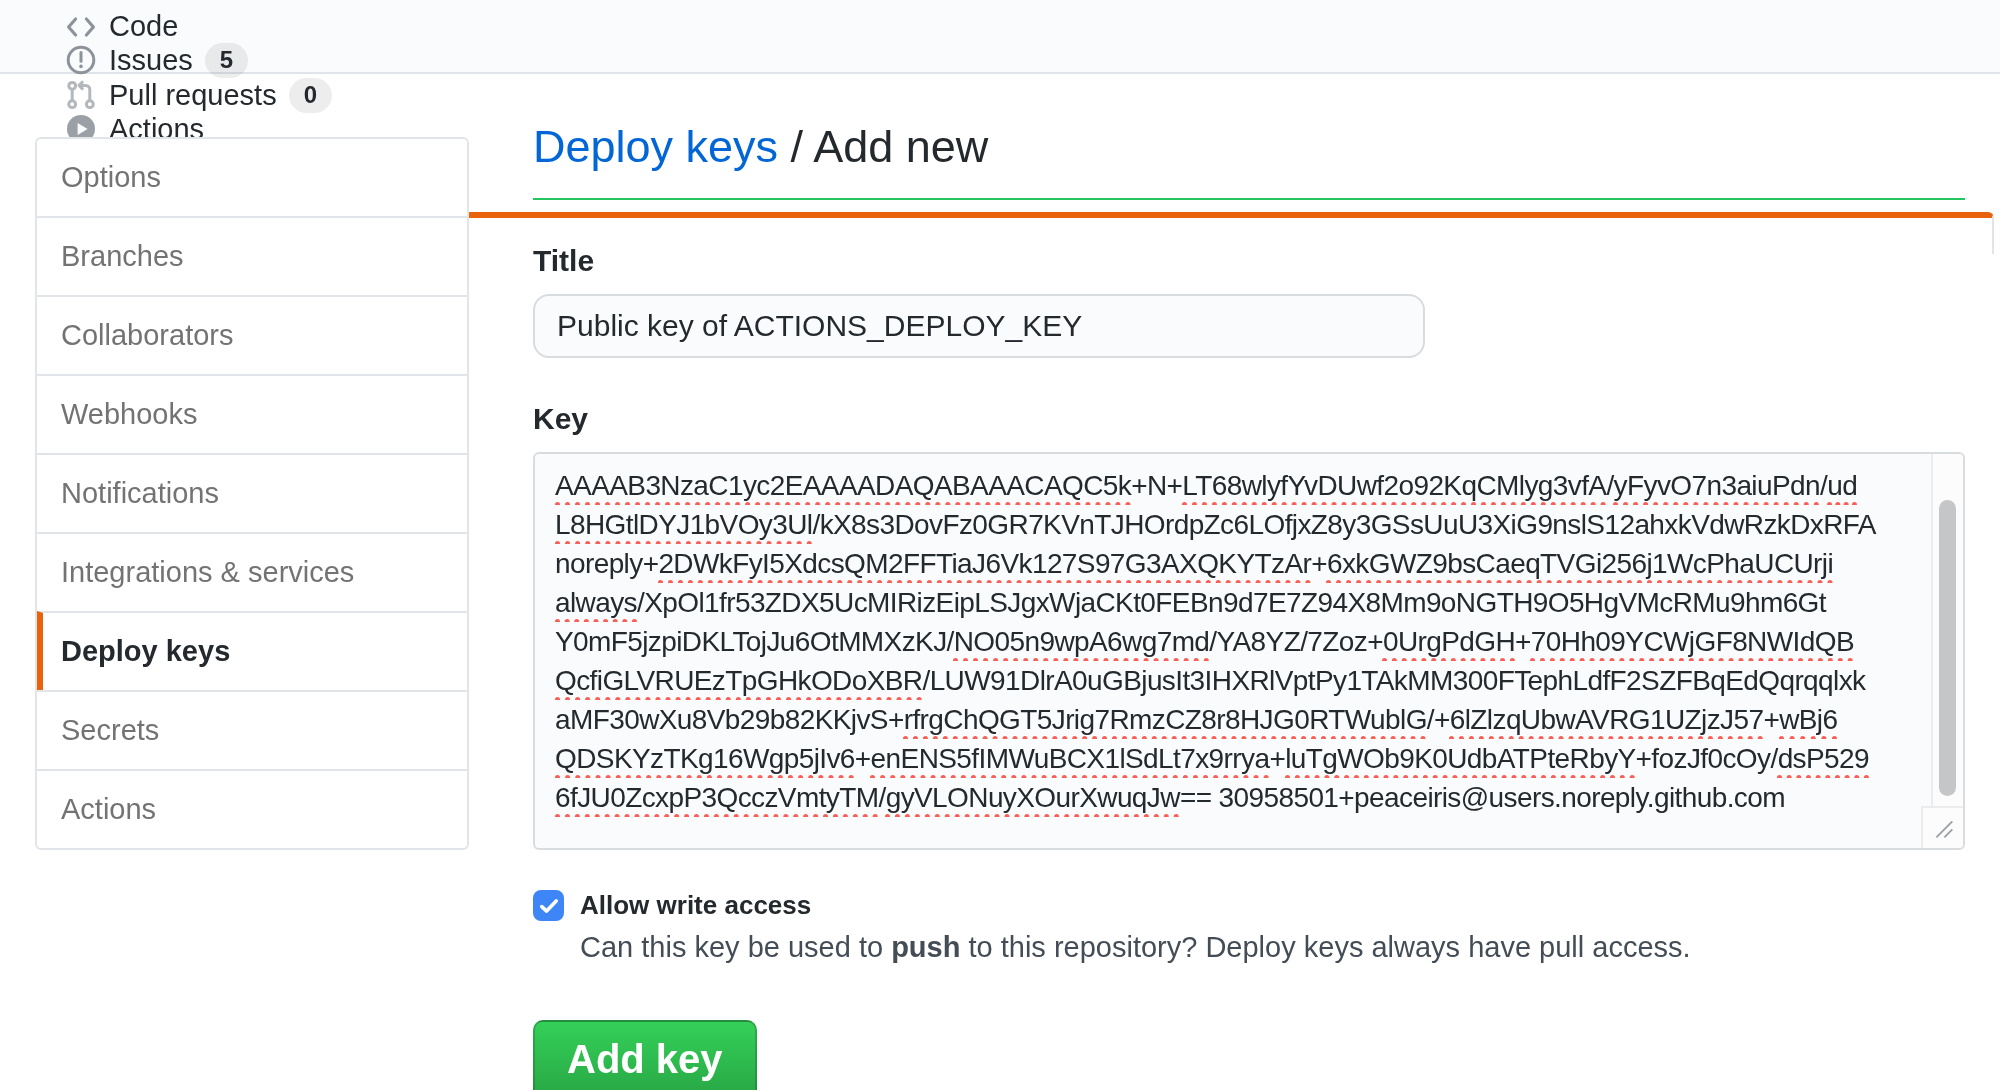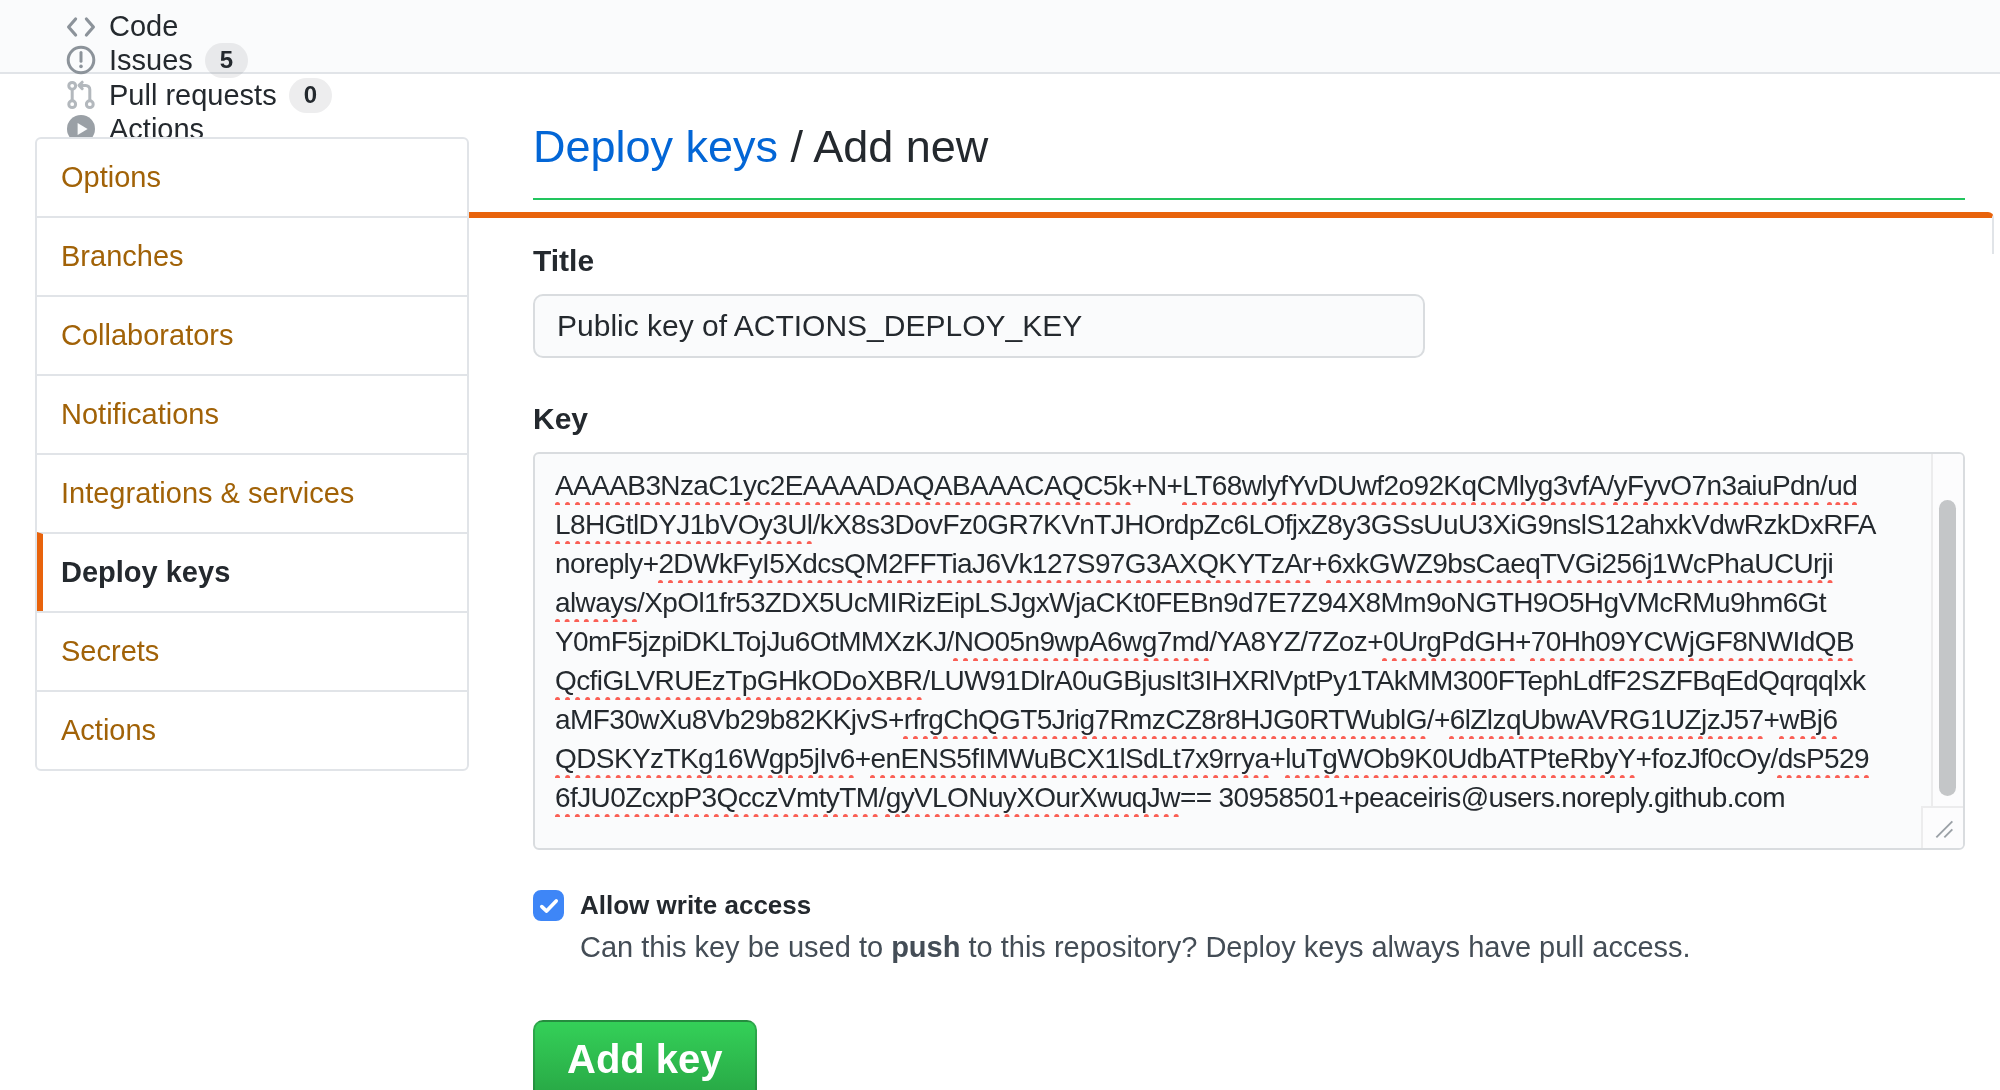--- a/index.html
+++ b/index.html
@@ -17,33 +17,33 @@
     font-weight:600; padding-top:0; }
   .tab.active .ticon { color:#24292e; }
   .gear-glyph { font-size:36px; line-height:1; }
   .badge { background:rgba(27,31,35,0.08); color:#24292e; font-size:24px; font-weight:600;
     border-radius:22px; padding:3px 15px; line-height:1.2; }
 
   
   .content { display:flex; padding:0 35px; }
   .side-menu { width:434px; margin-top:63px; border:2px solid #e1e4e8; border-radius:6px;
     background:#fff; height:fit-content; flex:none; }
-  .side-item { display:block; padding:22px 24px; font-size:29px; color:#a16207;
+  .side-item { display:block; padding:22px 24px; font-size:29px; color:#737373;
     border-top:2px solid #e1e4e8; cursor:pointer; text-decoration:none; }
   .side-item:first-child { border-top:none; }
   .side-item.active { color:#24292e; font-weight:700; border-left:6px solid #e8630c;
     padding-left:18px; }
 
   .main { flex:1; margin-left:64px; padding-top:44px; max-width:1432px; }
   .page-head { font-size:45px; font-weight:400; line-height:58px; padding-bottom:22px;
     border-bottom:2px solid #22c55e; }
   .page-head a { color:#0366d6; text-decoration:none; cursor:pointer; }
 
   .field-label { font-size:30px; font-weight:700; margin:44px 0 16px; }
-  .title-input { width:892px; height:64px; border:2px solid #d9dcdf; border-radius:10px;
+  .title-input { width:892px; height:64px; border:2px solid #d9dcdf; border-radius:16px;
     background:#fafbfc; font-size:30px; color:#24292e; padding:0 22px;
     font-family:"Liberation Sans","DejaVu Sans",sans-serif; outline:none; }
 
   .key-box { position:relative; width:100%; height:398px; border:2px solid #d9dcdf;
     border-radius:6px; background:#fafbfc; overflow:hidden; }
   .key-content { padding:12px 46px 0 20px; font-size:28px; line-height:39px;
     letter-spacing:-0.6px; color:#24292e; }
   .key-line { white-space:pre; overflow:hidden; }
   .sp { text-decoration-line:underline; text-decoration-style:dotted;
     text-decoration-color:#fa5f55; text-decoration-thickness:5px; text-underline-offset:7px; }
@@ -140,20 +140,21 @@
     <span>Settings</span>
   </a>
 </nav>
 
 <div class="content">
 
   <div class="side-menu">
     <a class="side-item">Options</a>
     <a class="side-item">Branches</a>
     <a class="side-item">Collaborators</a>
+    <a class="side-item">Webhooks</a>
     <a class="side-item">Notifications</a>
     <a class="side-item">Integrations &amp; services</a>
     <a class="side-item active">Deploy keys</a>
     <a class="side-item">Secrets</a>
     <a class="side-item">Actions</a>
   </div>
 
   <div class="main">
 
     <div class="page-head">

